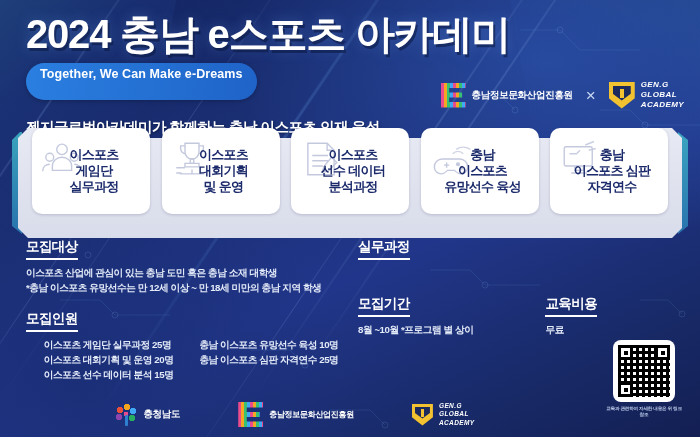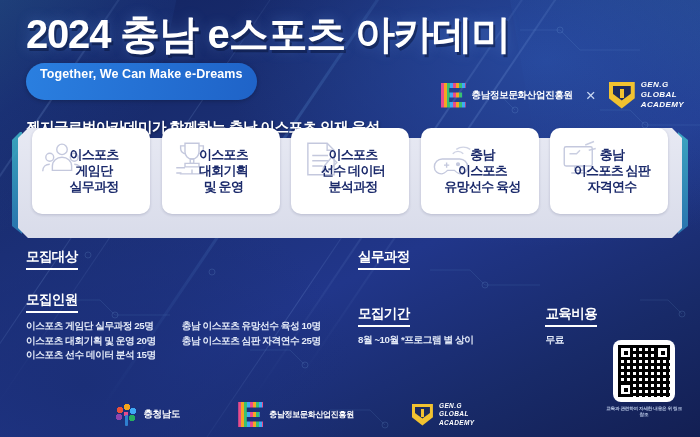--- a/index.html
+++ b/index.html
@@ -140,25 +140,24 @@
   }
   .band-teal-r {
     position: absolute; right: 12px; top: 132px;
     width: 10px; height: 102px;
     background: linear-gradient(180deg, #3fb6c8, #2a7fb8);
     clip-path: polygon(0 0, 10px 8px, 10px 94px, 0 102px);
     opacity: .85;
   }
 
   .cards {
-    position: absolute; left: 18px; top: 116px;
+    position: absolute; left: 18px; top: 128px;
     width: 664px; height: 110px;
-    display: flex; align-items: center; justify-content: space-between;
+    display: flex; justify-content: space-between;
     padding: 0 14px;
-    font-family: Liberation Serif, serif;
   }
   .card {
     position: relative;
     width: 118px; height: 86px;
     background: #ffffff;
     border-radius: 10px;
     display: flex; align-items: center; justify-content: center;
     box-shadow: 0 1px 3px rgba(20,30,70,.18);
   }
   .card-icon {
@@ -170,42 +169,42 @@
   .card-label {
     position: relative;
     text-align: center;
     font-size: 13px; font-weight: 900; color: #1b2a6b;
     line-height: 1.22; letter-spacing: -.7px;
     padding-left: 6px;
     white-space: pre-line;
   }
 
   
-  .info { position: absolute; left: 0; top: 247px; width: 624px; height: 155px; }
+  .info { position: absolute; left: 0; top: 237px; width: 624px; height: 155px; }
 
   .col-left  { position: absolute; left: 26px;  top: 0; width: 330px; }
   .col-right { position: absolute; left: 358px; top: 0; width: 250px; }
 
   .sec-title {
     font-size: 13.5px; font-weight: 900; color: #ffffff;
     letter-spacing: -.6px;
     padding-bottom: 2px;
     display: inline-block;
     border-bottom: 2px solid #ffffff;
     margin-bottom: 6px;
   }
   .sec-body {
     font-size: 9.7px; font-weight: 600; color: #e3eaf8;
     line-height: 1.52; letter-spacing: -.45px;
     white-space: pre-line;
   }
 
   .block { margin-bottom: 14px; }
 
-  .two-col { display: flex; gap: 26px; }
+  .two-col { display: flex; gap: 26px; justify-content: center; }
   .two-col .sec-body { white-space: pre-line; }
 
   .edu-row { display: flex; gap: 72px; }
 
   
   .qr-wrap { position: absolute; right: 16px; top: 340px; width: 80px; text-align: center; }
   .qr {
     width: 62px; height: 62px; margin: 0 auto;
     background: #ffffff; border-radius: 8px;
     padding: 5px;
@@ -412,20 +411,22 @@
 자격연수</div>
     </div>
 
   </div>
 
   <div class="info">
 
     <div class="col-left">
       <div class="block">
         <div class="sec-title">모집대상</div>
+        <div class="sec-body">이스포츠 산업에 관심이 있는 충남 도민 혹은 충남 소재 대학생
+*충남 이스포츠 유망선수는 만 12세 이상 ~ 만 18세 미만의 충남 지역 학생</div>
       </div>
 
       <div class="block" style="margin-top:2px;">
         <div class="sec-title">모집인원</div>
         <div class="two-col">
           <div class="sec-body">이스포츠 게임단 실무과정 25명
 이스포츠 대회기획 및 운영 20명
 이스포츠 선수 데이터 분석 15명</div>
           <div class="sec-body">충남 이스포츠 유망선수 육성 10명
 충남 이스포츠 심판 자격연수 25명</div>

